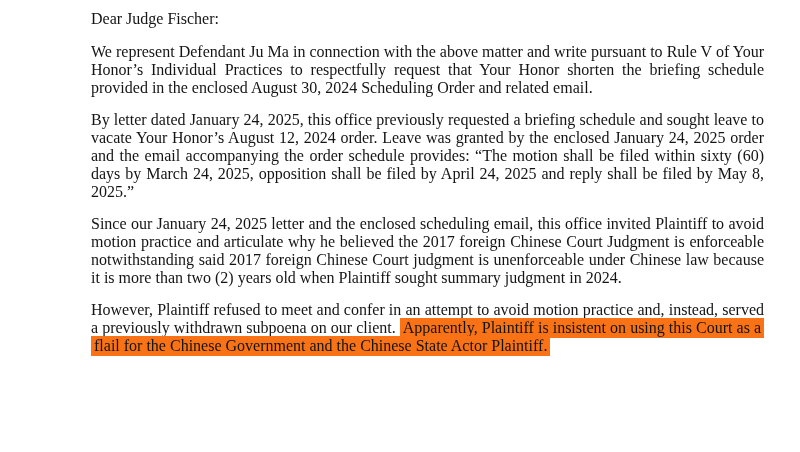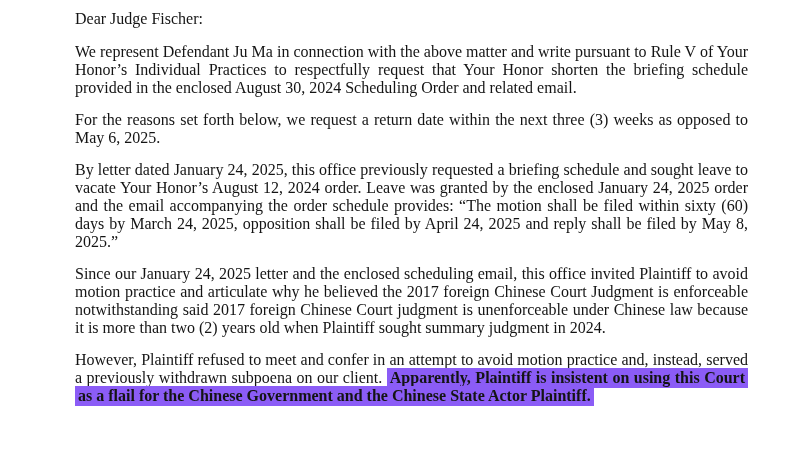--- a/index.html
+++ b/index.html
@@ -8,21 +8,21 @@
     background: #ffffff;
   }
   body {
     width: 800px;
     height: 452px;
     position: relative;
     overflow: hidden;
   }
   .page {
     position: absolute;
-    left: 75px;
+    left: 91px;
     top: 10px;
     width: 673px;
     font-family: "Liberation Serif", "DejaVu Serif", serif;
     font-size: 16px;
     line-height: 18px;
     color: #141414;
     text-align: justify;
     -webkit-font-smoothing: antialiased;
   }
   .salutation {
@@ -44,21 +44,20 @@
 </style>
 </head>
 <body>
 
 <div class="page">
 
   <p class="salutation">Dear Judge Fischer:</p>
 
   <p class="para">We represent Defendant Ju Ma in connection with the above matter and write pursuant to Rule V of Your Honor’s Individual Practices to respectfully request that Your Honor shorten the briefing schedule provided in the enclosed August 30, 2024 Scheduling Order and related email.</p>
 
-  <p class="para">For the reasons set forth below, we request a return date within the next three (3) weeks as opposed to May 6, 2025.</p>
 
   <p class="para">By letter dated January 24, 2025, this office previously requested a briefing schedule and sought leave to vacate Your Honor’s August 12, 2024 order.  Leave was granted by the enclosed January 24, 2025 order and the email accompanying the order schedule provides: “The motion shall be filed within sixty (60) days by March 24, 2025, opposition shall be filed by April 24, 2025 and reply shall be filed by May 8, 2025.”</p>
 
   <p class="para">Since our January 24, 2025 letter and the enclosed scheduling email, this office invited Plaintiff to avoid motion practice and articulate why he believed the 2017 foreign Chinese Court Judgment is enforceable notwithstanding said 2017 foreign Chinese Court judgment is unenforceable under Chinese law because it is more than two (2) years old when Plaintiff sought summary judgment in 2024.</p>
 
-  <p class="para"><span>However, Plaintiff refused to meet and confer in an attempt to avoid motion practice and, instead, served a previously withdrawn subpoena on our client.  </span><span class="highlight" style="background-color: #8b5cf6; font-weight: bold;">Apparently, Plaintiff is insistent on using this Court as a flail for the Chinese Government and the Chinese State Actor Plaintiff.</span></p>
+  <p class="para"><span>However, Plaintiff refused to meet and confer in an attempt to avoid motion practice and, instead, served a previously withdrawn subpoena on our client.  </span><span class="highlight" style="background-color: #f97316;">Apparently, Plaintiff is insistent on using this Court as a flail for the Chinese Government and the Chinese State Actor Plaintiff.</span></p>
 
 </div>
 
 </body></html>

